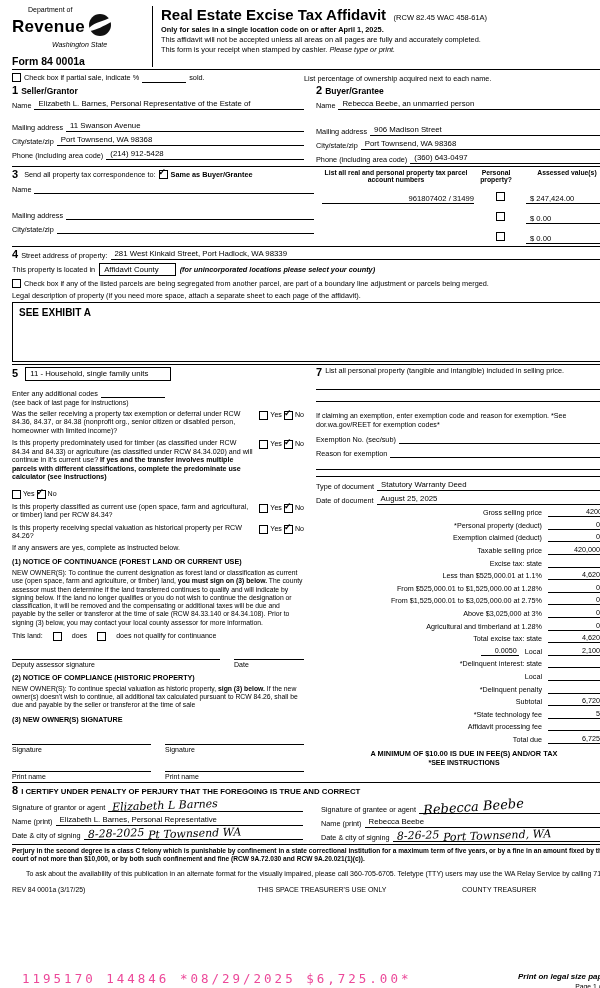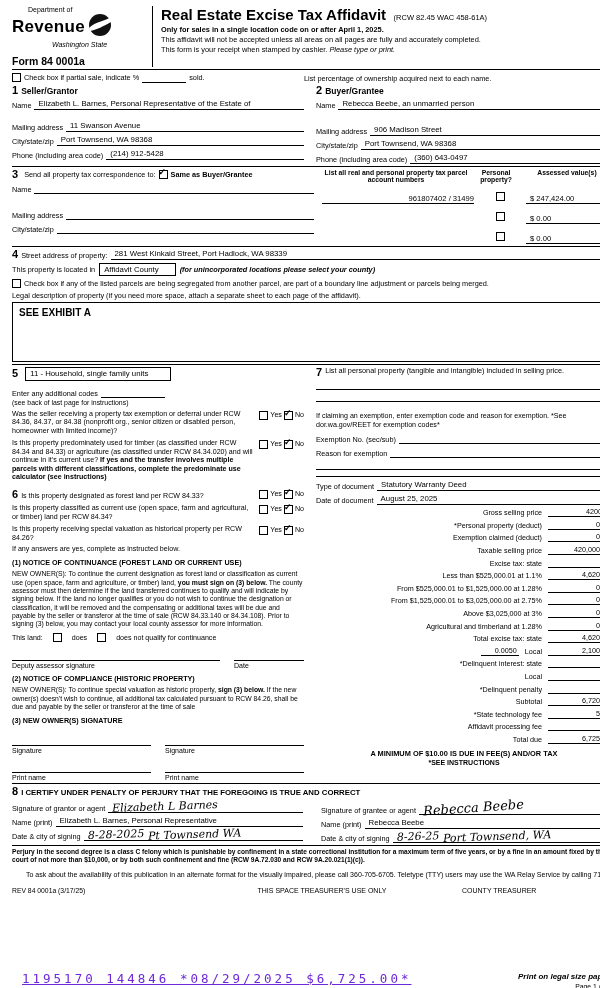--- a/index.html
+++ b/index.html
@@ -92,21 +92,21 @@
   .s8c{flex:1;}
   .hand{font-family:"DejaVu Serif",serif;font-style:italic;font-size:11px;display:inline-block;transform:rotate(-2deg);line-height:.9;}
   .hand.big{font-size:13px;transform:rotate(-4deg);}
   
   .perjury{font-size:6.6px;line-height:1.25;margin-top:2px;font-weight:bold;}
   .alt{font-size:7px;line-height:1.25;margin-top:3px;text-indent:14px;}
   .footrow{display:flex;font-size:6.8px;margin-top:6px;}
   .footrow .f1{width:170px;flex:none;}
   .footrow .f2{flex:1;text-align:center;font-size:7px;}
   .footrow .f3{width:150px;flex:none;text-align:left;font-size:7px;}
-  .stamp{position:absolute;left:22px;bottom:10px;font-family:"DejaVu Sans Mono",monospace;font-size:12.5px;letter-spacing:3px;color:#6d28d9;text-decoration:underline;}
+  .stamp{position:absolute;left:22px;bottom:10px;font-family:"DejaVu Sans Mono",monospace;font-size:12.5px;letter-spacing:3px;color:#ec4899;}
   .bottomright{position:absolute;right:12px;bottom:6px;text-align:right;}
   .legal-note{font-weight:bold;font-style:italic;font-size:8px;}
   .page-no{font-size:6.8px;margin-top:2px;}
 </style>
 </head>
 <body>
 
 <div class="page">
 
   <div class="header">
@@ -293,21 +293,20 @@
         <div class="qt"><span>Is this property predominately used for timber (as classified under RCW 84.34 and 84.33) or agriculture (as classified under RCW 84.34.020) and will continue in it's current use? </span><span class="bold">If yes and the transfer involves multiple parcels with different classifications, complete the predominate use calculator (see instructions)</span></div>
         <div class="yn">
           <span class="cb"></span>
             <span>Yes</span>
           <span class="cb checked"></span>
             <span>No</span>
         </div>
       </div>
 
       <div class="q" style="margin-top:7px;">
-        <div class="qt"><span class="sec-num">6</span><span>Is this property designated as forest land per RCW 84.33?</span></div>
         <div class="yn">
           <span class="cb"></span>
             <span>Yes</span>
           <span class="cb checked"></span>
             <span>No</span>
         </div>
       </div>
       <div class="q">
         <div class="qt">Is this property classified as current use (open space, farm and agricultural, or timber) land per RCW 84.34?</div>
         <div class="yn">

